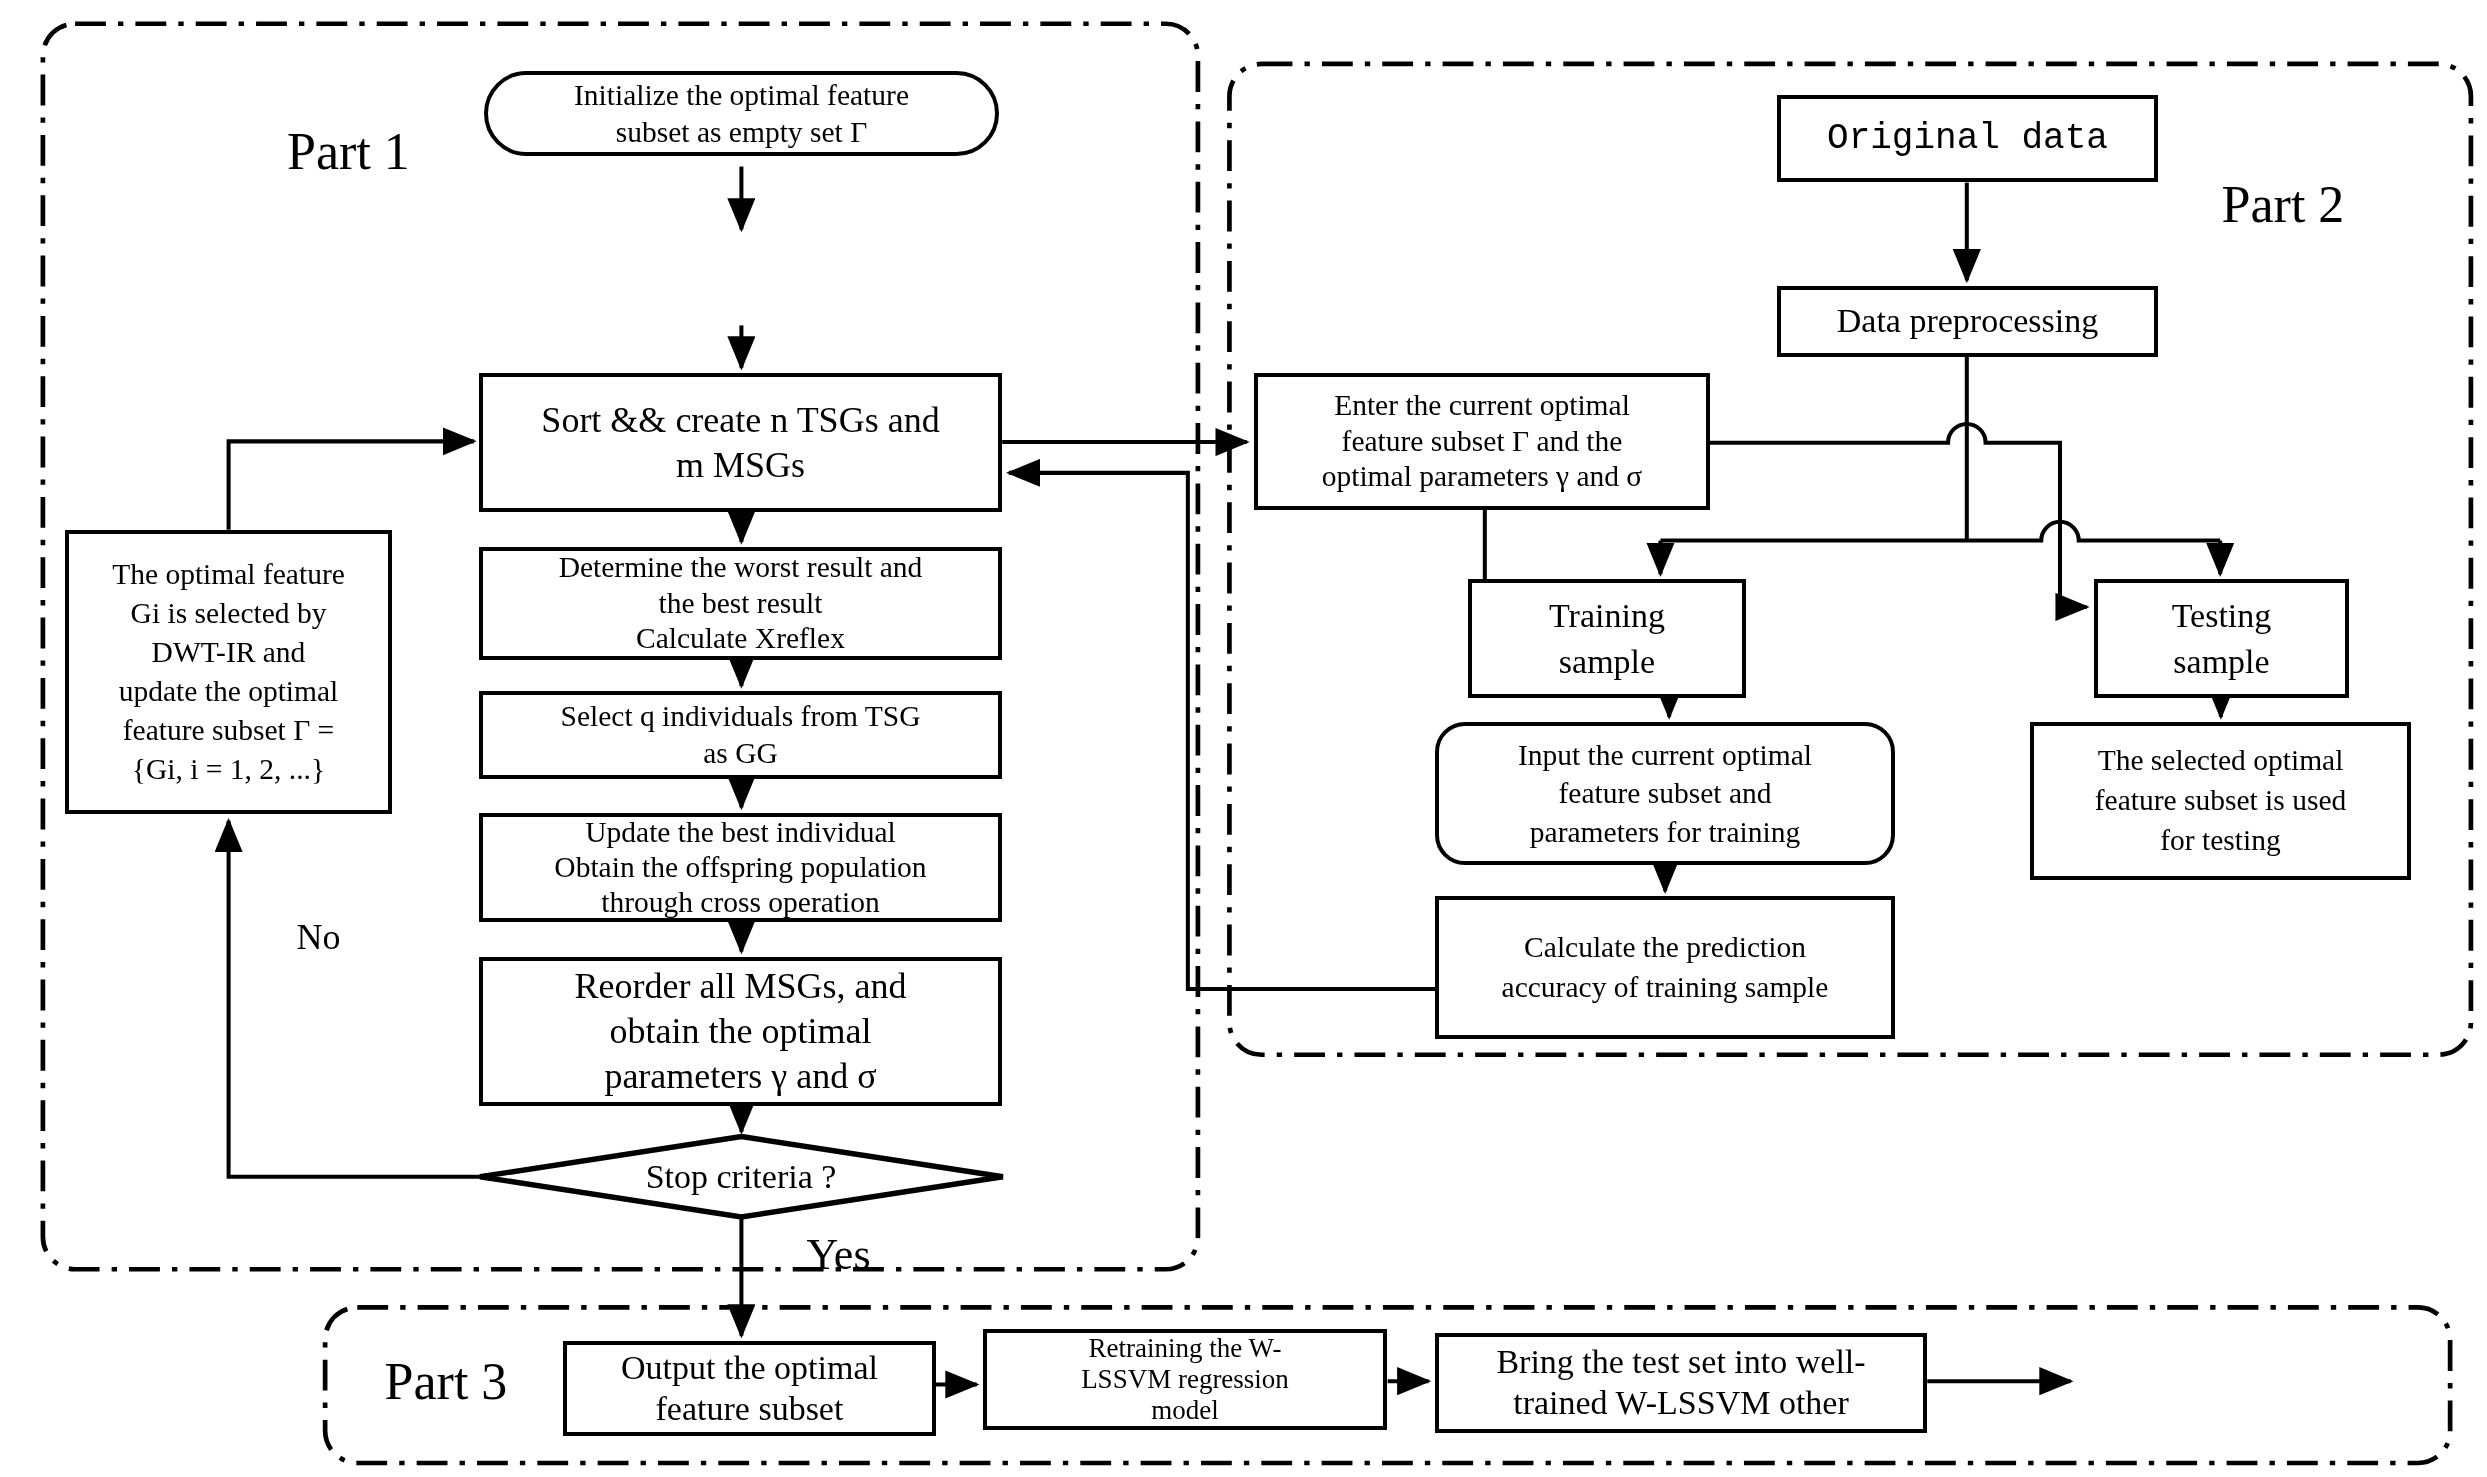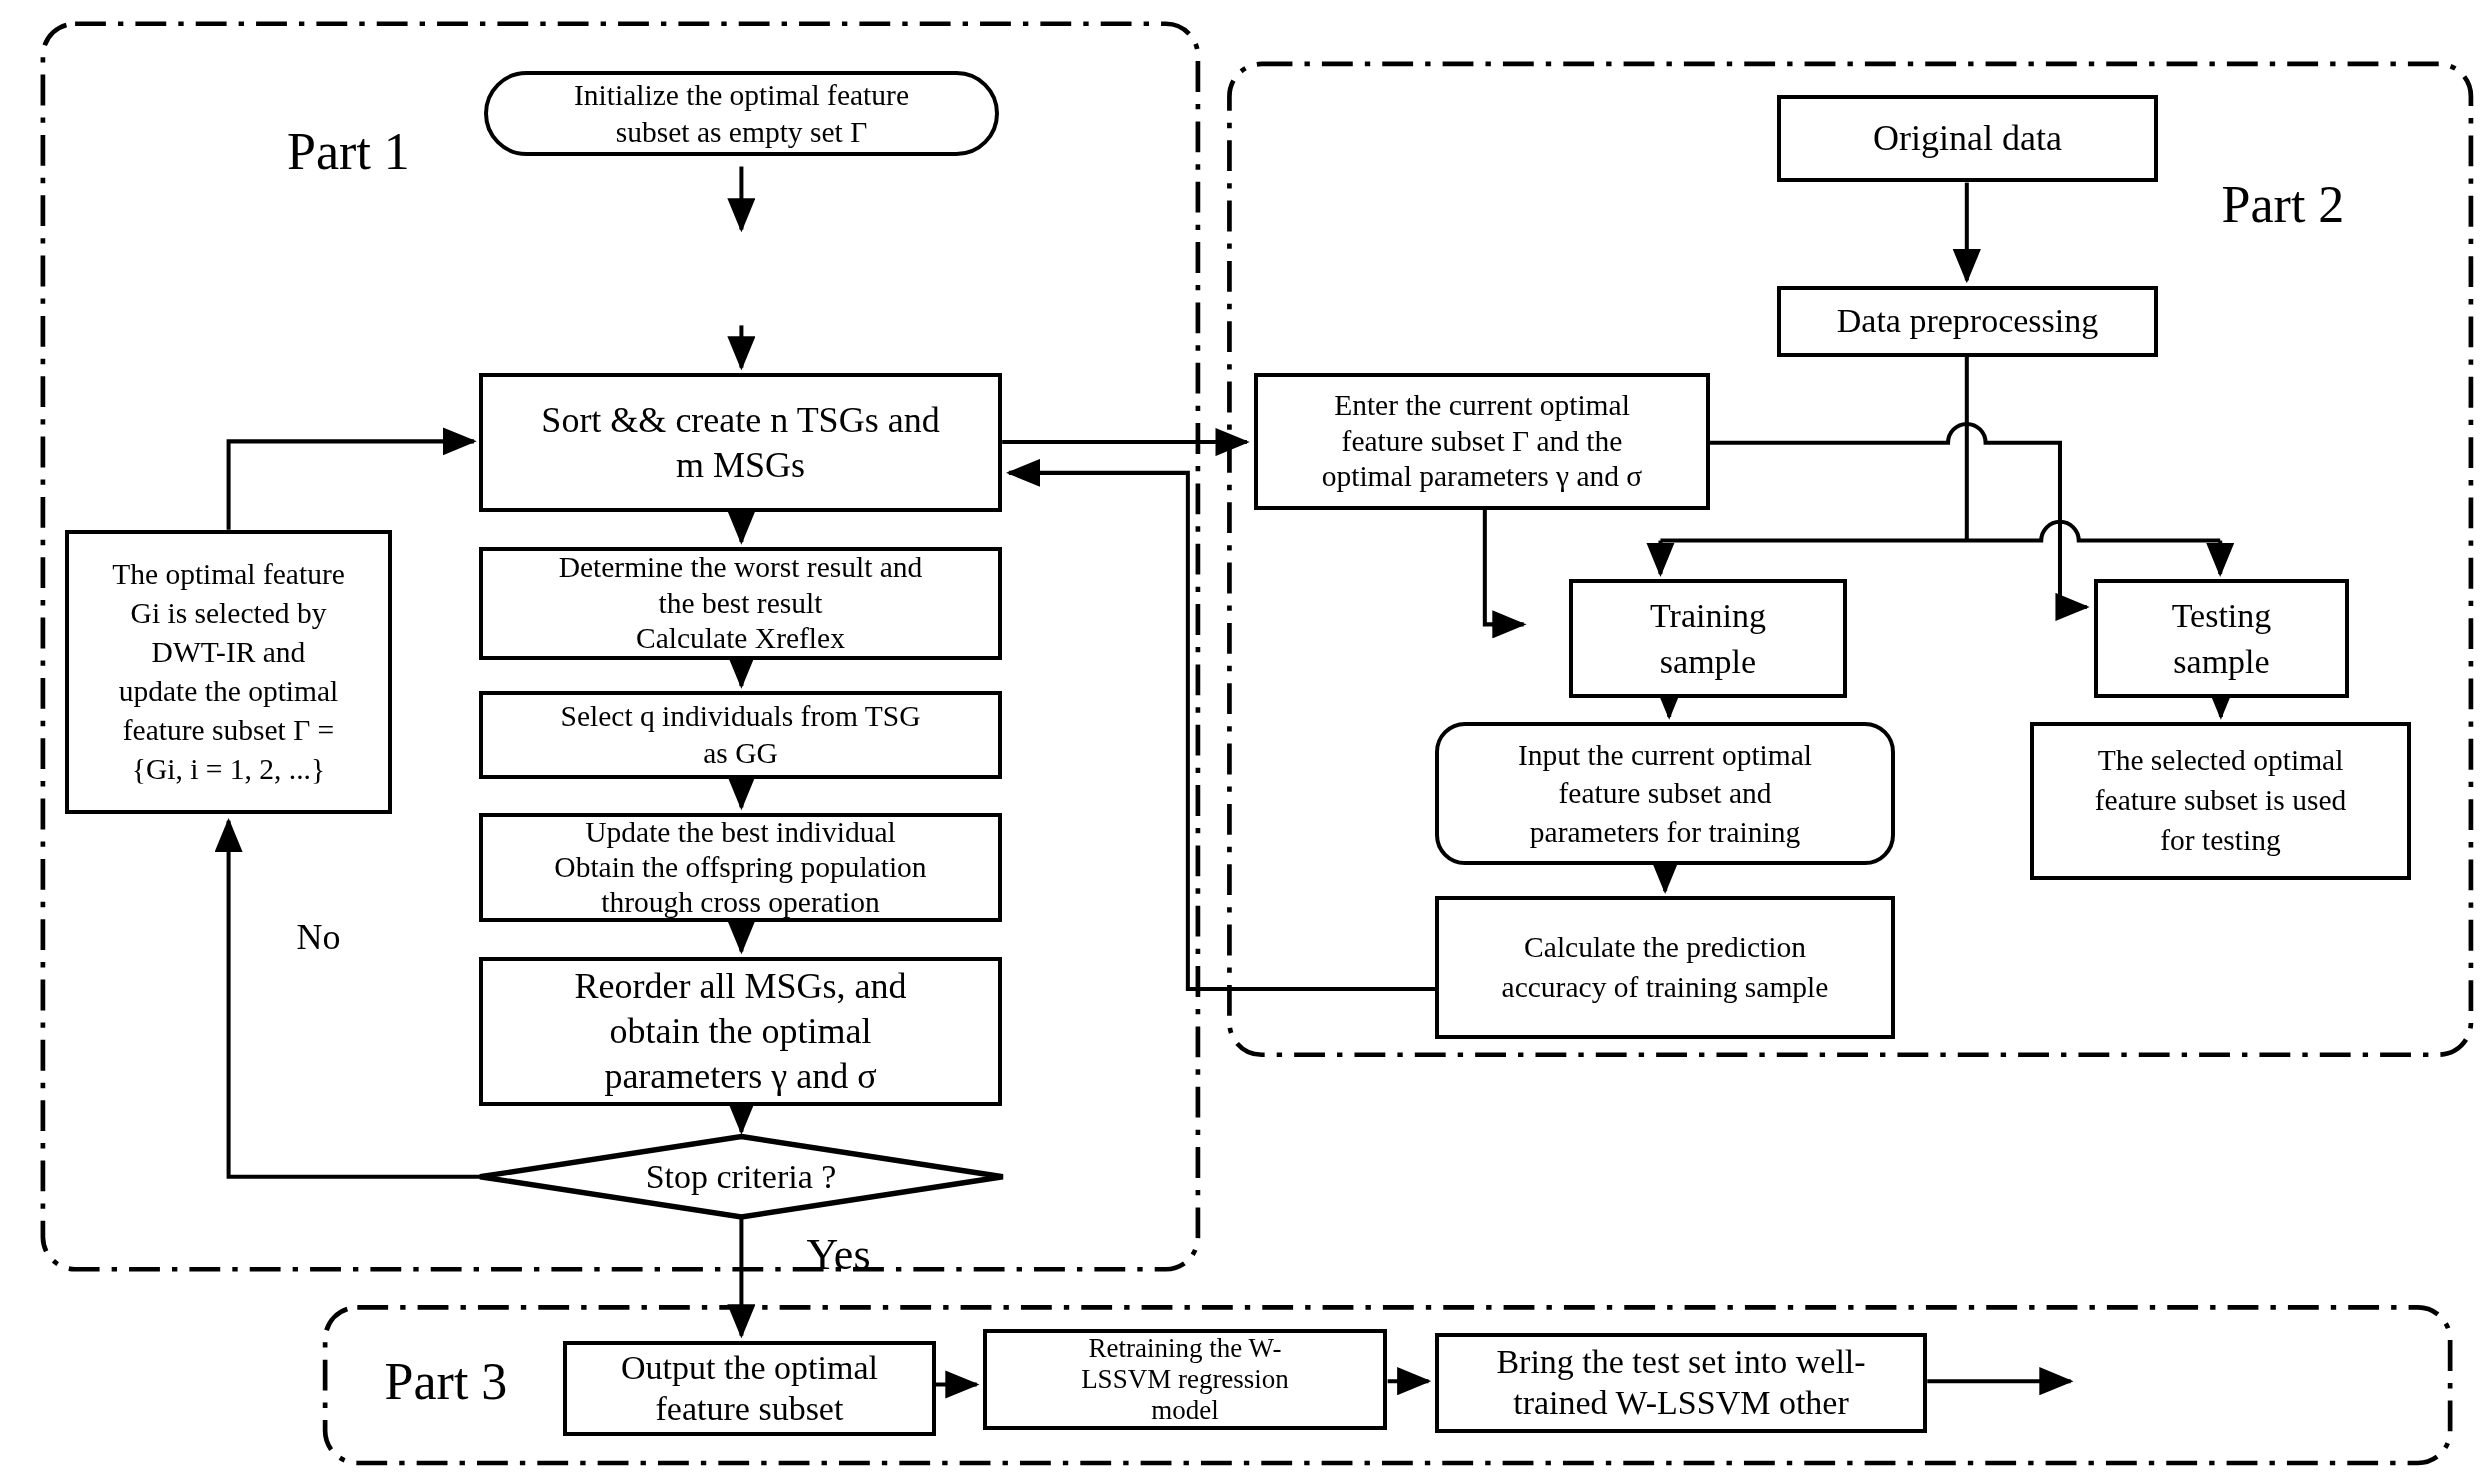--- a/index.html
+++ b/index.html
@@ -111,29 +111,29 @@
 {Gi, i = 1, 2, ...}</div>
 
   <div class="plain" style="left:540px;top:1143px;width:402px;height:67px;font-size:34px;">Stop criteria ?</div>
 
   <div class="plain" style="left:255px;top:892px;width:127px;height:64px;font-size:36px;margin-top:13px;">No</div>
 
   <div class="plain" style="left:768px;top:1221px;width:141px;height:67px;font-size:44px;">Yes</div>
 
   <div class="plain" style="left:2179px;top:164px;width:208px;height:80px;font-size:52px;">Part 2</div>
 
-  <div class="node" style="left:1777px;top:95px;width:381px;height:87px;font-size:36px;">Original data</div>
+  <div class="node" style="left:1777px;top:95px;width:381px;height:87px;font-size:36px;font-family:Liberation Mono, monospace;">Original data</div>
 
   <div class="node" style="left:1777px;top:286px;width:381px;height:71px;font-size:34px;">Data preprocessing</div>
 
   <div class="node" style="left:1254px;top:373px;width:456px;height:137px;font-size:29.5px;line-height:1.22;">Enter the current optimal
 feature subset Γ and the
 optimal parameters γ and σ</div>
 
-  <div class="node" style="left:1569px;top:579px;width:278px;height:119px;font-size:34px;line-height:1.35;">Training
+  <div class="node" style="left:1468px;top:579px;width:278px;height:119px;font-size:34px;line-height:1.35;">Training
 sample</div>
 
   <div class="node" style="left:2094px;top:579px;width:255px;height:119px;font-size:34px;line-height:1.35;">Testing
 sample</div>
 
   <div class="node" style="left:1435px;top:722px;width:460px;height:143px;font-size:29.5px;line-height:1.3;border-radius:30px;">Input the current optimal
 feature subset and
 parameters for training</div>
 
   <div class="node" style="left:2030px;top:722px;width:381px;height:158px;font-size:29.5px;line-height:1.35;">The selected optimal

